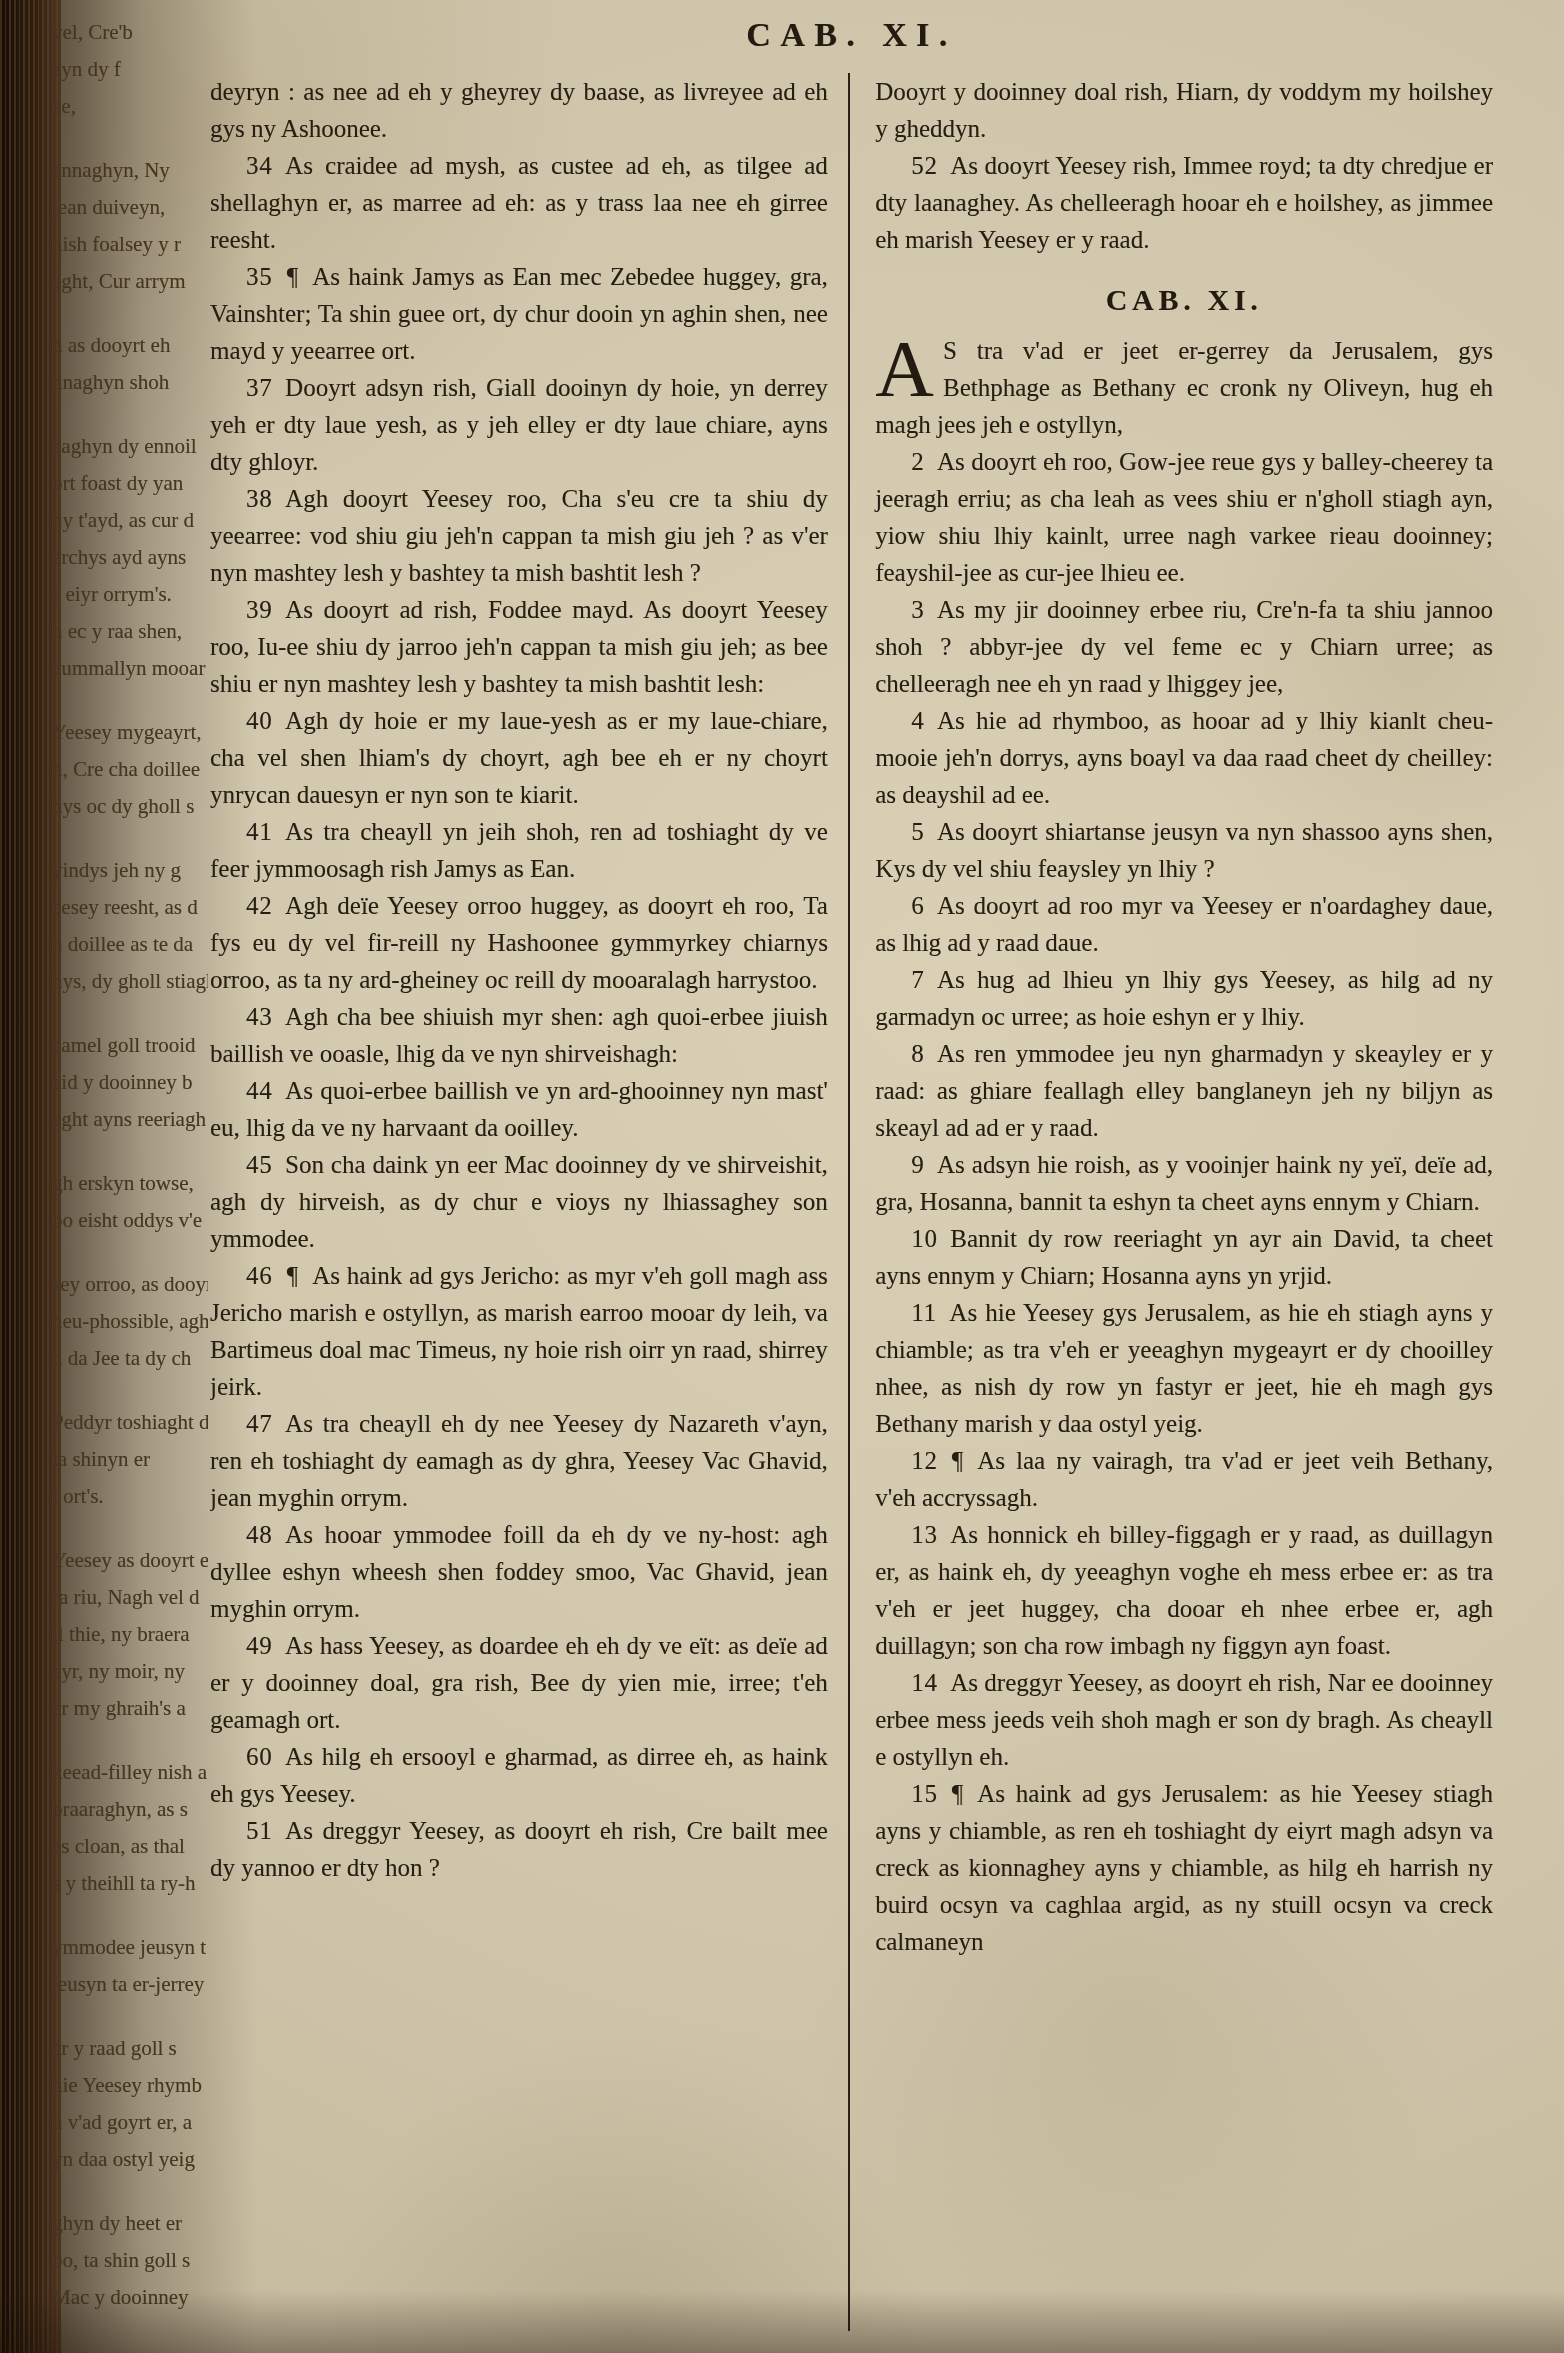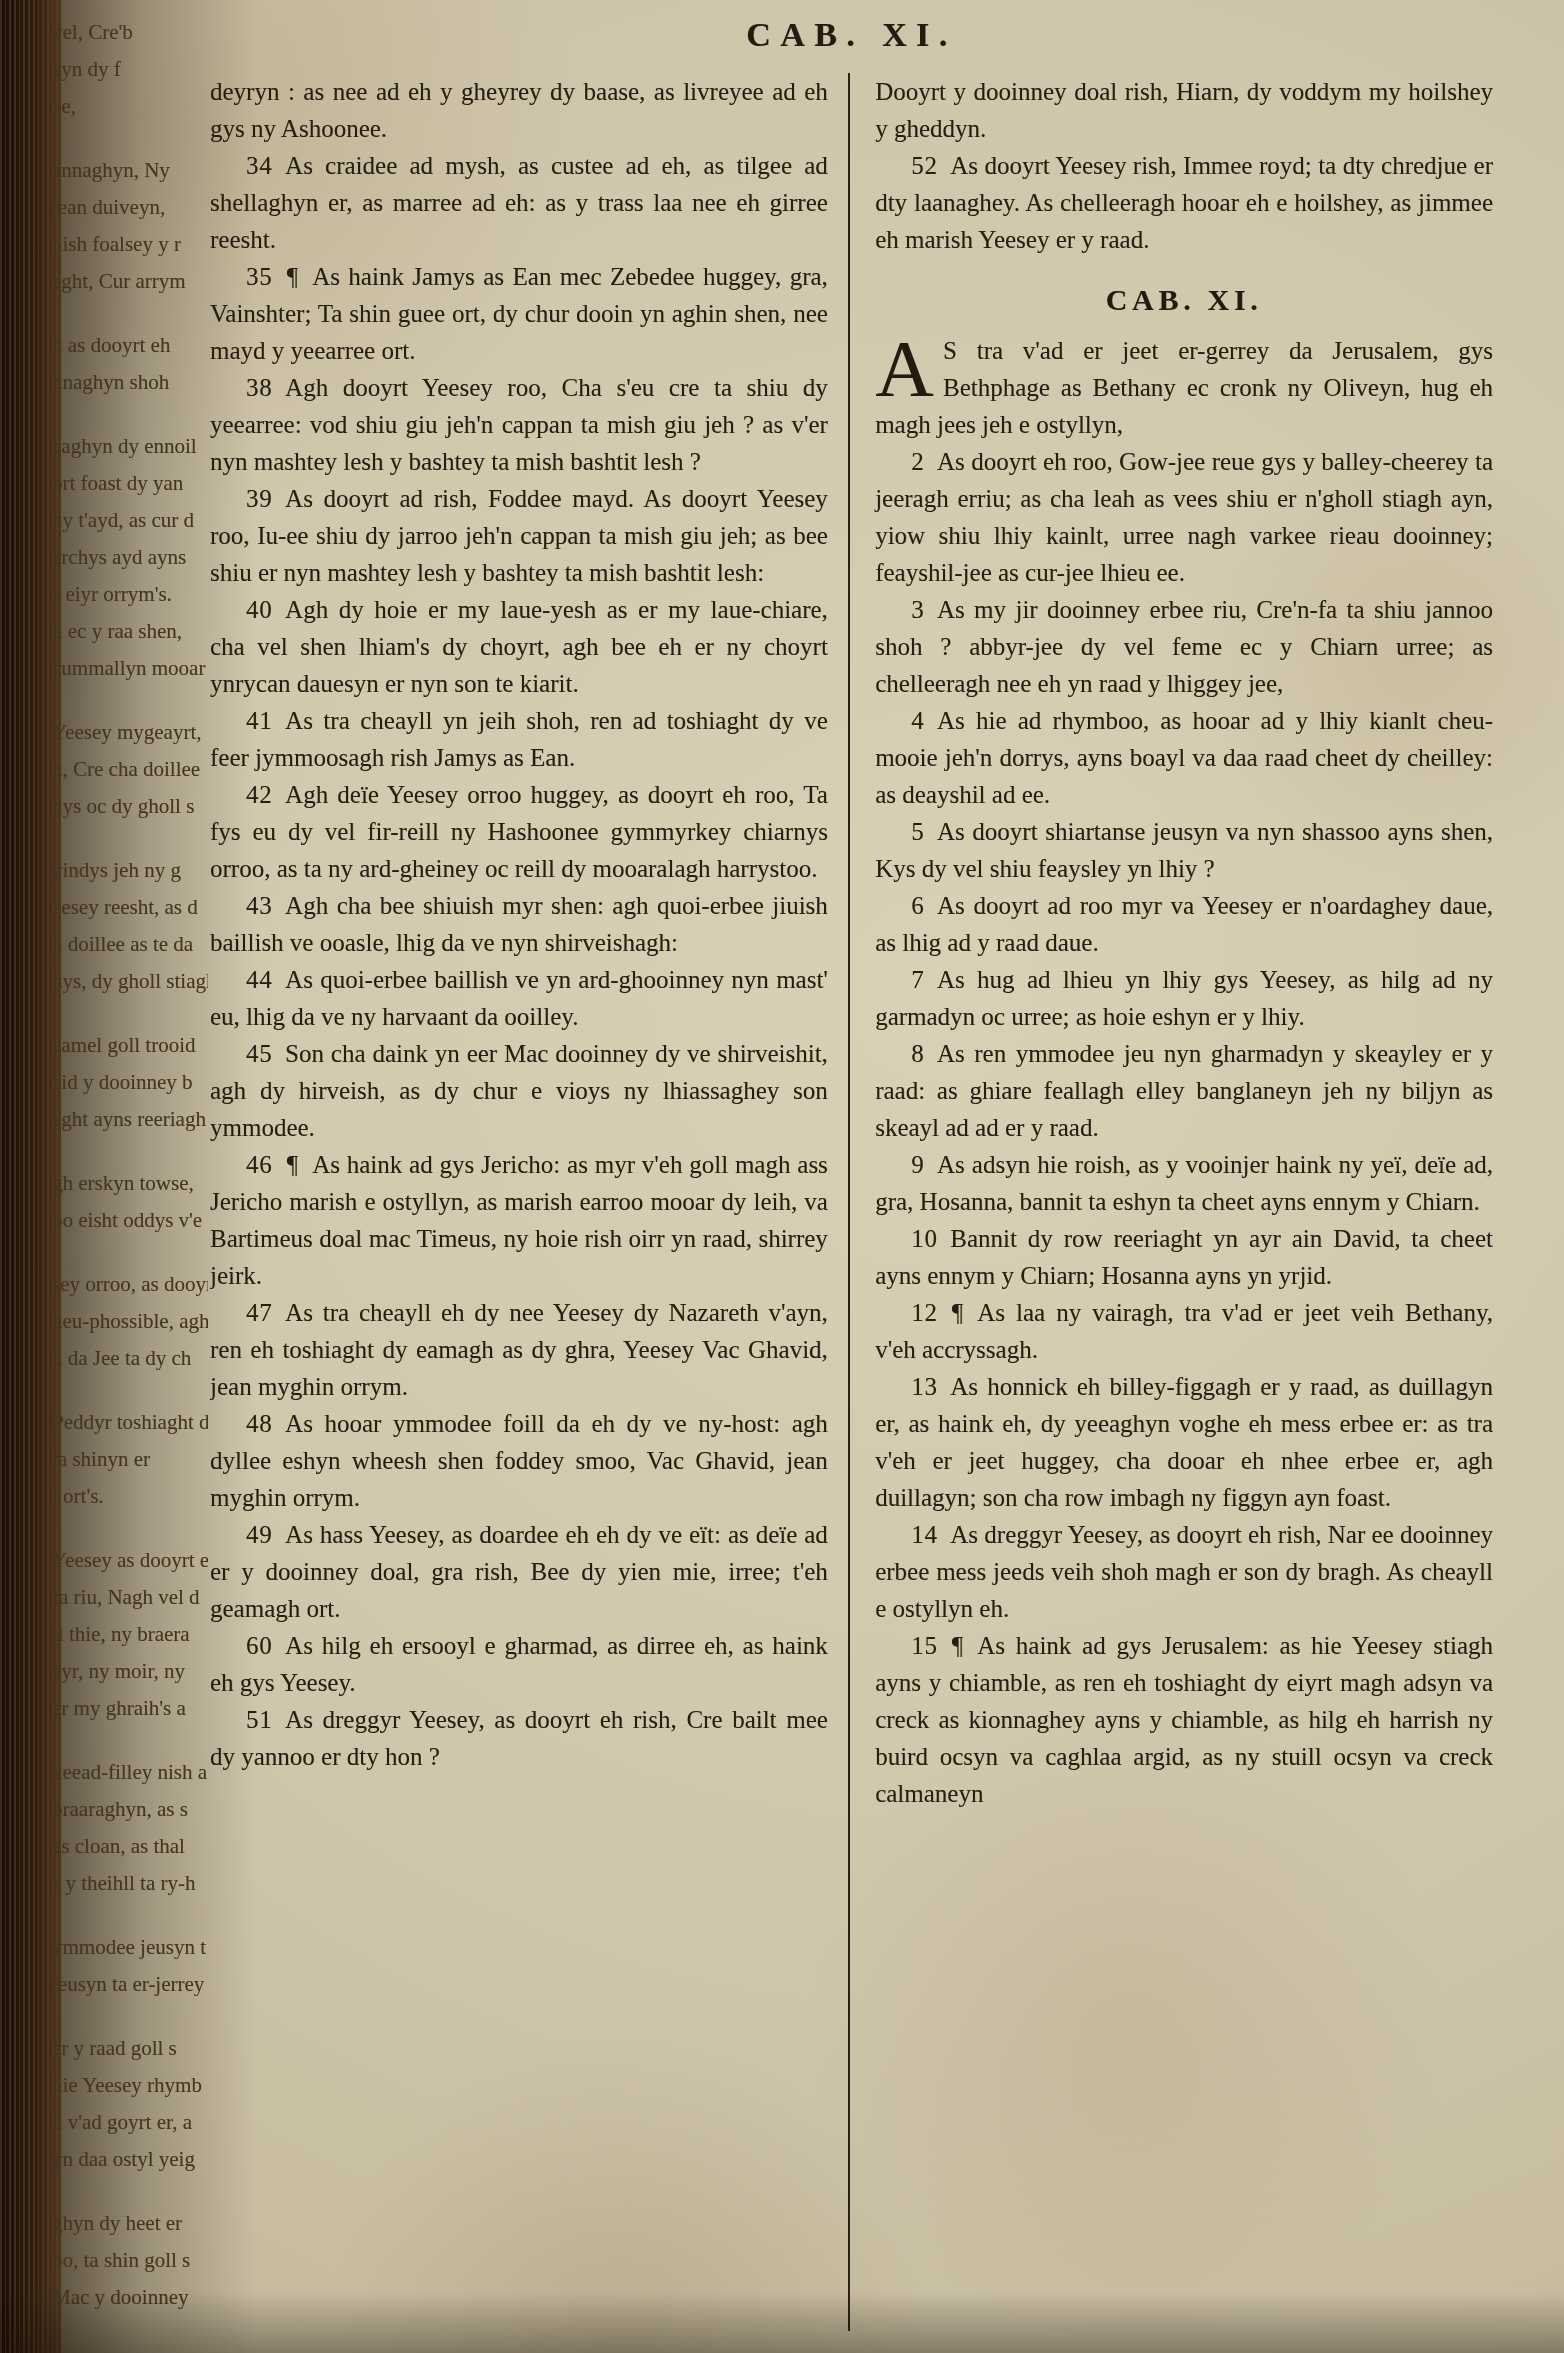--- a/index.html
+++ b/index.html
@@ -152,20 +152,21 @@
       <div class="fragment">Mac y dooinney</div>
     </div>
 
   <div class="content">
     <div class="running-head">CAB. XI.</div>
     <div class="columns">
       <div class="col col-left">
           <p class="verse continuation">deyryn : as nee ad eh y gheyrey dy baase, as livreyee ad eh gys ny Ashoonee.</p>
           <p class="verse"><span class="vnum">34</span> As craidee ad mysh, as custee ad eh, as tilgee ad shellaghyn er, as marree ad eh: as y trass laa nee eh girree reesht.</p>
           <p class="verse"><span class="vnum">35</span> <span class="pilcrow">¶</span> As haink Jamys as Ean mec Zebedee huggey, gra, Vainshter; Ta shin guee ort, dy chur dooin yn aghin shen, nee mayd y yeearree ort.</p>
+          <p class="verse"><span class="vnum">37</span> Dooyrt adsyn rish, Giall dooinyn dy hoie, yn derrey yeh er dty laue yesh, as y jeh elley er dty laue chiare, ayns dty ghloyr.</p>
           <p class="verse"><span class="vnum">38</span> Agh dooyrt Yeesey roo, Cha s'eu cre ta shiu dy yeearree: vod shiu giu jeh'n cappan ta mish giu jeh ? as v'er nyn mashtey lesh y bashtey ta mish bashtit lesh ?</p>
           <p class="verse"><span class="vnum">39</span> As dooyrt ad rish, Foddee mayd. As dooyrt Yeesey roo, Iu-ee shiu dy jarroo jeh'n cappan ta mish giu jeh; as bee shiu er nyn mashtey lesh y bashtey ta mish bashtit lesh:</p>
           <p class="verse"><span class="vnum">40</span> Agh dy hoie er my laue-yesh as er my laue-chiare, cha vel shen lhiam's dy choyrt, agh bee eh er ny choyrt ynrycan dauesyn er nyn son te kiarit.</p>
           <p class="verse"><span class="vnum">41</span> As tra cheayll yn jeih shoh, ren ad toshiaght dy ve feer jymmoosagh rish Jamys as Ean.</p>
           <p class="verse"><span class="vnum">42</span> Agh deïe Yeesey orroo huggey, as dooyrt eh roo, Ta fys eu dy vel fir-reill ny Hashoonee gymmyrkey chiarnys orroo, as ta ny ard-gheiney oc reill dy mooaralagh harrystoo.</p>
           <p class="verse"><span class="vnum">43</span> Agh cha bee shiuish myr shen: agh quoi-erbee jiuish baillish ve ooasle, lhig da ve nyn shirveishagh:</p>
           <p class="verse"><span class="vnum">44</span> As quoi-erbee baillish ve yn ard-ghooinney nyn mast' eu, lhig da ve ny harvaant da ooilley.</p>
           <p class="verse"><span class="vnum">45</span> Son cha daink yn eer Mac dooinney dy ve shirveishit, agh dy hirveish, as dy chur e vioys ny lhiassaghey son ymmodee.</p>
           <p class="verse"><span class="vnum">46</span> <span class="pilcrow">¶</span> As haink ad gys Jericho: as myr v'eh goll magh ass Jericho marish e ostyllyn, as marish earroo mooar dy leih, va Bartimeus doal mac Timeus, ny hoie rish oirr yn raad, shirrey jeirk.</p>
           <p class="verse"><span class="vnum">47</span> As tra cheayll eh dy nee Yeesey dy Nazareth v'ayn, ren eh toshiaght dy eamagh as dy ghra, Yeesey Vac Ghavid, jean myghin orrym.</p>
@@ -182,20 +183,21 @@
           <p class="verse chapter-start"><span class="dropcap">A</span>S tra v'ad er jeet er-gerrey da Jerusalem, gys Bethphage as Bethany ec cronk ny Oliveyn, hug eh magh jees jeh e ostyllyn,</p>
           <p class="verse"><span class="vnum">2</span> As dooyrt eh roo, Gow-jee reue gys y balley-cheerey ta jeeragh erriu; as cha leah as vees shiu er n'gholl stiagh ayn, yiow shiu lhiy kainlt, urree nagh varkee rieau dooinney; feayshil-jee as cur-jee lhieu ee.</p>
           <p class="verse"><span class="vnum">3</span> As my jir dooinney erbee riu, Cre'n-fa ta shiu jannoo shoh ? abbyr-jee dy vel feme ec y Chiarn urree; as chelleeragh nee eh yn raad y lhiggey jee,</p>
           <p class="verse"><span class="vnum">4</span> As hie ad rhymboo, as hooar ad y lhiy kianlt cheu-mooie jeh'n dorrys, ayns boayl va daa raad cheet dy cheilley: as deayshil ad ee.</p>
           <p class="verse"><span class="vnum">5</span> As dooyrt shiartanse jeusyn va nyn shassoo ayns shen, Kys dy vel shiu feaysley yn lhiy ?</p>
           <p class="verse"><span class="vnum">6</span> As dooyrt ad roo myr va Yeesey er n'oardaghey daue, as lhig ad y raad daue.</p>
           <p class="verse"><span class="vnum">7</span> As hug ad lhieu yn lhiy gys Yeesey, as hilg ad ny garmadyn oc urree; as hoie eshyn er y lhiy.</p>
           <p class="verse"><span class="vnum">8</span> As ren ymmodee jeu nyn gharmadyn y skeayley er y raad: as ghiare feallagh elley banglaneyn jeh ny biljyn as skeayl ad ad er y raad.</p>
           <p class="verse"><span class="vnum">9</span> As adsyn hie roish, as y vooinjer haink ny yeï, deïe ad, gra, Hosanna, bannit ta eshyn ta cheet ayns ennym y Chiarn.</p>
           <p class="verse"><span class="vnum">10</span> Bannit dy row reeriaght yn ayr ain David, ta cheet ayns ennym y Chiarn; Hosanna ayns yn yrjid.</p>
+          <p class="verse"><span class="vnum">11</span> As hie Yeesey gys Jerusalem, as hie eh stiagh ayns y chiamble; as tra v'eh er yeeaghyn mygeayrt er dy chooilley nhee, as nish dy row yn fastyr er jeet, hie eh magh gys Bethany marish y daa ostyl yeig.</p>
           <p class="verse"><span class="vnum">12</span> <span class="pilcrow">¶</span> As laa ny vairagh, tra v'ad er jeet veih Bethany, v'eh accryssagh.</p>
           <p class="verse"><span class="vnum">13</span> As honnick eh billey-figgagh er y raad, as duillagyn er, as haink eh, dy yeeaghyn voghe eh mess erbee er: as tra v'eh er jeet huggey, cha dooar eh nhee erbee er, agh duillagyn; son cha row imbagh ny figgyn ayn foast.</p>
           <p class="verse"><span class="vnum">14</span> As dreggyr Yeesey, as dooyrt eh rish, Nar ee dooinney erbee mess jeeds veih shoh magh er son dy bragh. As cheayll e ostyllyn eh.</p>
           <p class="verse"><span class="vnum">15</span> <span class="pilcrow">¶</span> As haink ad gys Jerusalem: as hie Yeesey stiagh ayns y chiamble, as ren eh toshiaght dy eiyrt magh adsyn va creck as kionnaghey ayns y chiamble, as hilg eh harrish ny buird ocsyn va caghlaa argid, as ny stuill ocsyn va creck calmaneyn</p>
         </div>
     </div>
   </div>
 
   <div class="bottom-shadow"></div>
 </div>

